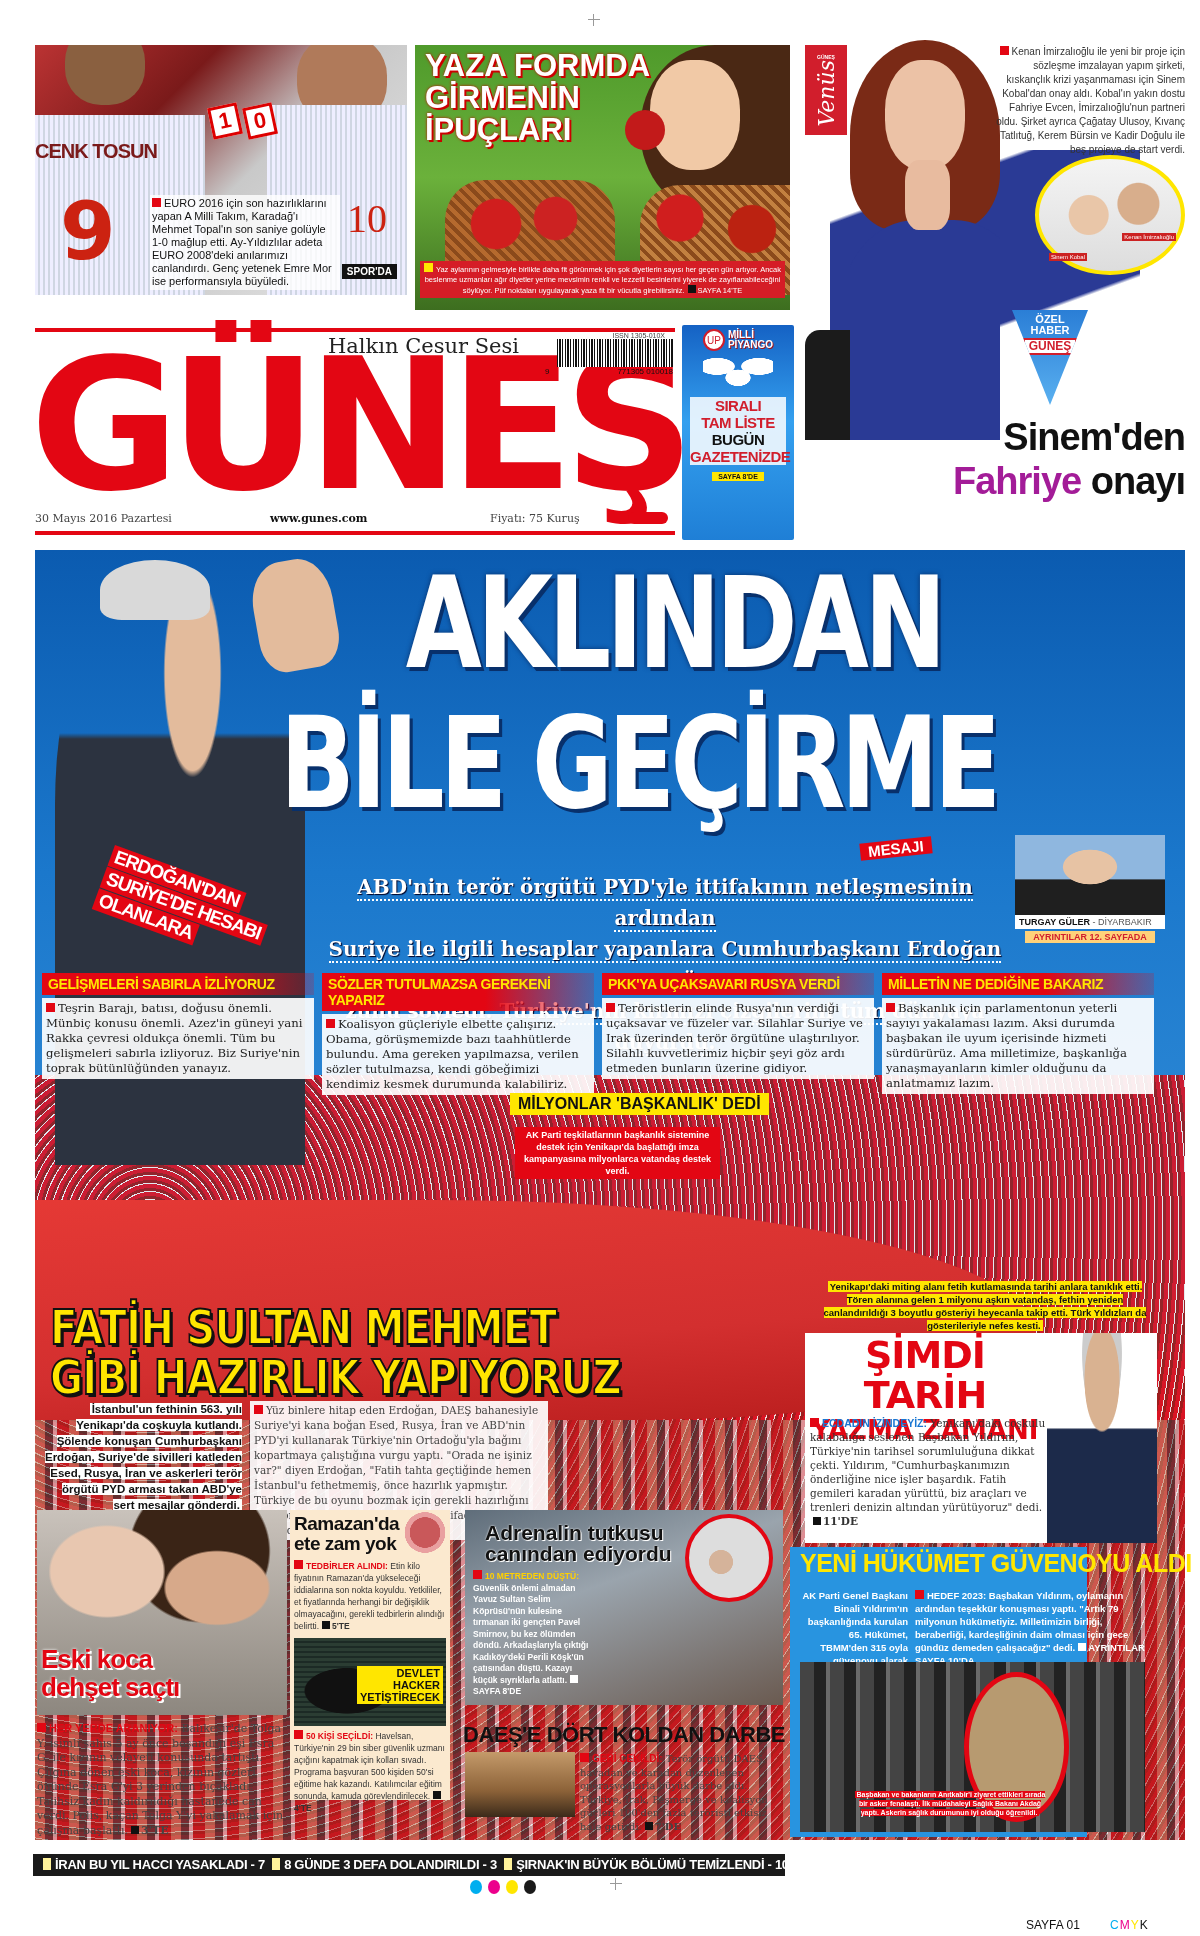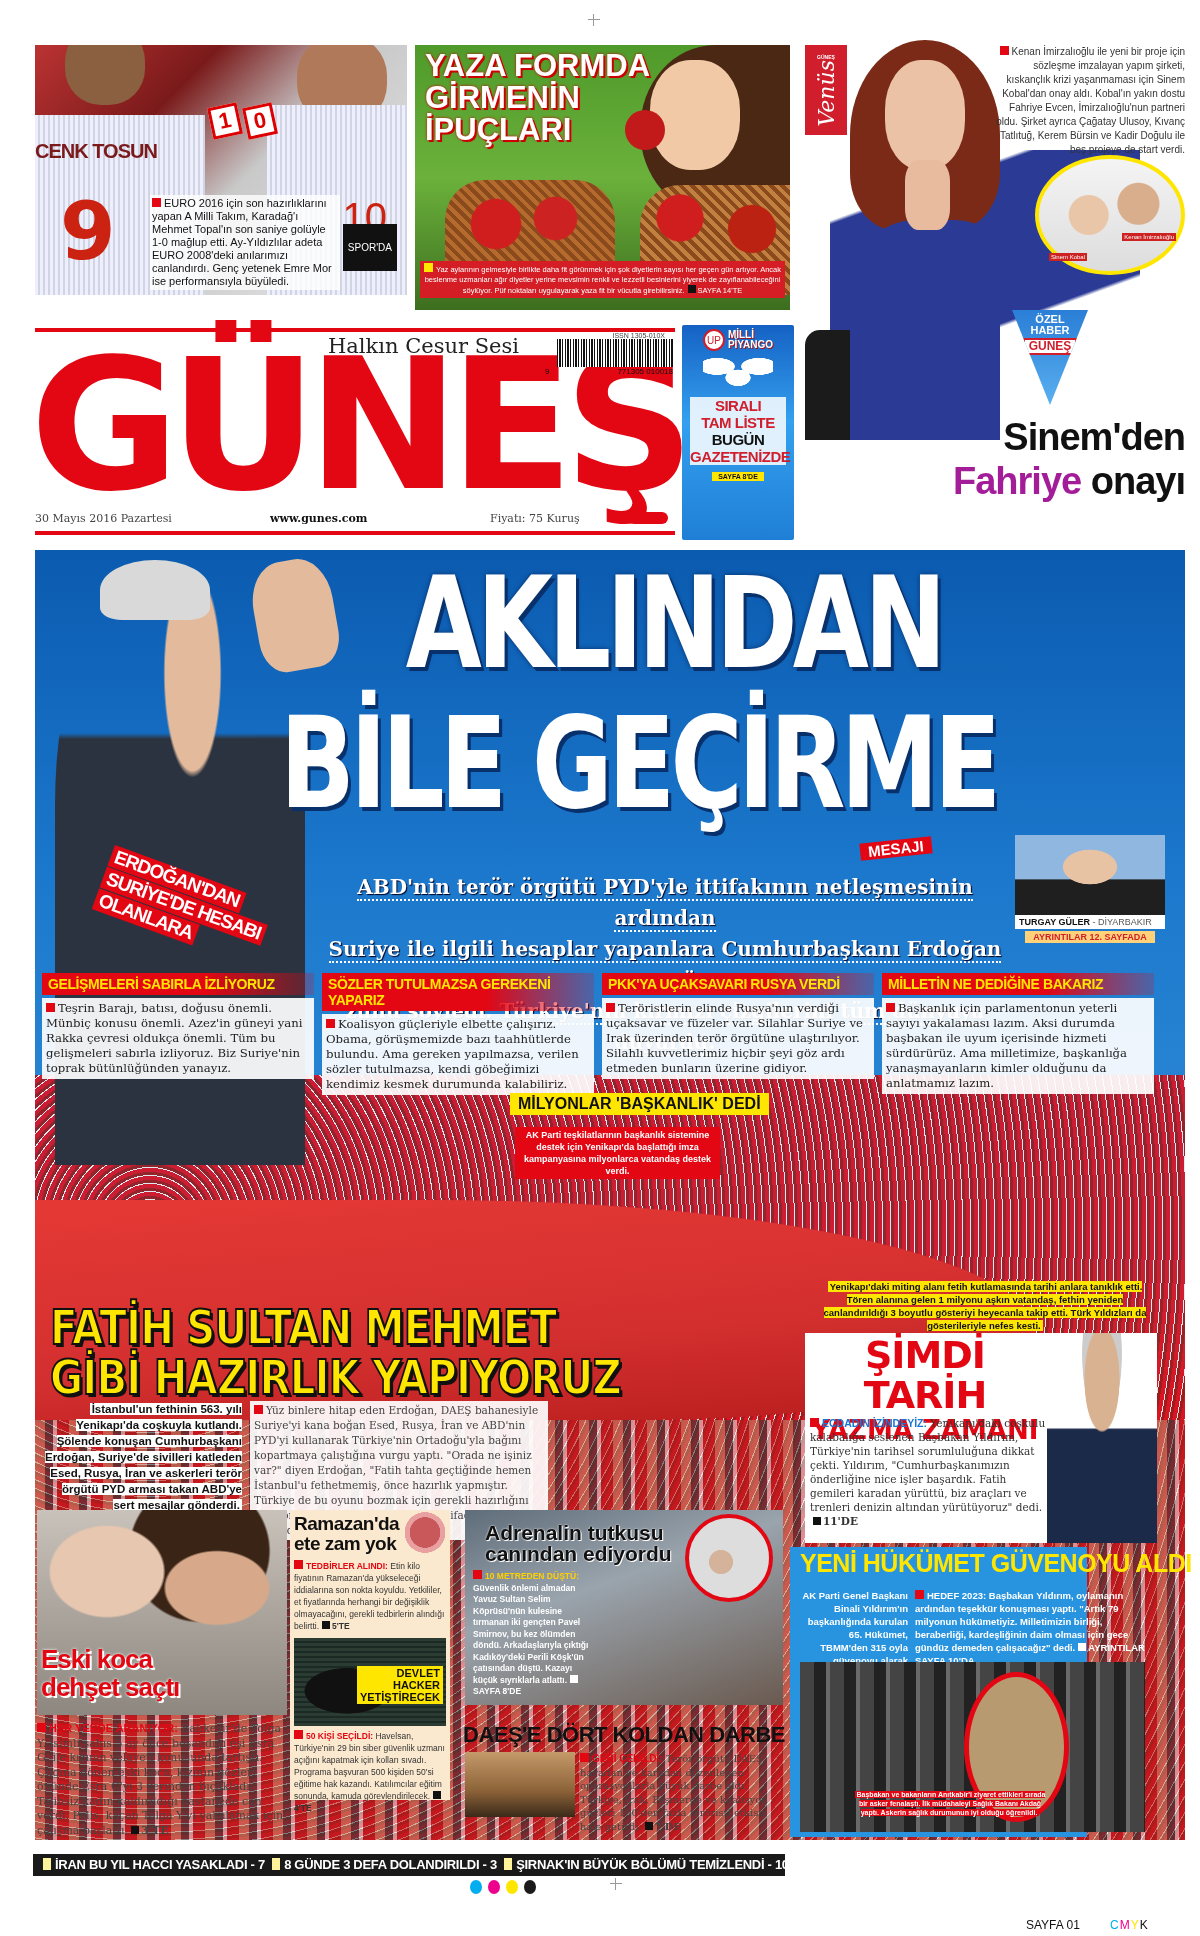--- a/index.html
+++ b/index.html
@@ -12,28 +12,28 @@
 .crosshair:before{content:"";position:absolute;left:5px;top:0;width:1px;height:12px;background:#999}
 .crosshair:after{content:"";position:absolute;top:5px;left:0;width:12px;height:1px;background:#999}
 
 
 #promo-sport{left:35px;top:45px;width:372px;height:250px;background:linear-gradient(135deg,#b33 0%,#7a1a1a 30%,#c9c9c9 55%,#e9e9e9 100%);overflow:hidden}
 #promo-sport .jersey1{position:absolute;left:0;top:70px;width:170px;height:200px;background:repeating-linear-gradient(90deg,#eef 0 3px,#cfd6e2 3px 5px)}
 #promo-sport .jersey2{position:absolute;right:0;top:60px;width:140px;height:200px;background:repeating-linear-gradient(90deg,#eef 0 3px,#cfd6e2 3px 5px)}
 #promo-sport .head{position:absolute;right:20px;top:-10px;width:90px;height:90px;border-radius:45%;background:#b07a5a}
 #promo-sport .head1{position:absolute;left:30px;top:-20px;width:80px;height:80px;border-radius:45%;background:#8a6040}
 #promo-sport .num9{position:absolute;left:25px;top:140px;font-size:80px;font-weight:bold;color:#c21;font-family:"DejaVu Sans",sans-serif}
-#promo-sport .num10{position:absolute;right:20px;top:150px;font-size:40px;color:#c21;font-family:Liberation Sans, sans-serif}
+#promo-sport .num10{position:absolute;right:20px;top:150px;font-size:40px;color:#c21;font-family:Liberation Serif, serif}
 #promo-sport .name{position:absolute;left:0;top:95px;font-size:20px;color:#7a1a1a;font-weight:bold;letter-spacing:-1px}
 #promo-sport .t1{position:absolute;left:95px;top:2px;font-size:30px;font-weight:bold;color:#fff;text-shadow:2px 2px 0 #000;letter-spacing:-1px;line-height:30px;white-space:nowrap}
 #promo-sport .t1 .y{color:#ffe600}
 #promo-sport .score{position:absolute;left:175px;top:60px;display:flex;gap:5px}
 #promo-sport .score span{background:#fff;color:#d00;border:3px solid #d00;font-weight:bold;font-size:22px;width:30px;height:32px;display:flex;align-items:center;justify-content:center;transform:rotate(-12deg)}
 #promo-sport .cap{position:absolute;left:115px;top:150px;width:190px;font-size:11px;line-height:13px;text-align:left;background:rgba(255,255,255,0.8);padding:2px}
-#promo-sport .sporda{position:absolute;right:10px;bottom:24px;background:#111;color:#fff;font-size:10px;font-weight:normal;padding:18px 5px}
+#promo-sport .sporda{position:absolute;right:10px;bottom:16px;background:#111;color:#fff;font-size:10px;font-weight:bold;padding:2px 5px}
 
 #promo-diet{left:415px;top:45px;width:375px;height:265px;background:radial-gradient(circle at 80% 30%,#f1d3b5 0 14%,transparent 15%),linear-gradient(180deg,#4f9a2b 0%,#6bb13b 50%,#3d6e1f 100%);overflow:hidden}
 #promo-diet .basket1{position:absolute;left:30px;top:135px;width:170px;height:110px;border-radius:40px 40px 10px 10px;background:radial-gradient(circle at 30% 40%,#d01e1e 0 18%,transparent 19%),radial-gradient(circle at 65% 35%,#c22 0 16%,transparent 17%),repeating-linear-gradient(45deg,#8b4a1b 0 4px,#b56a2e 4px 8px)}
 #promo-diet .basket2{position:absolute;right:-10px;top:140px;width:160px;height:110px;border-radius:40px 10px 10px 10px;background:radial-gradient(circle at 25% 30%,#d01e1e 0 16%,transparent 17%),radial-gradient(circle at 70% 40%,#b21 0 18%,transparent 19%),repeating-linear-gradient(45deg,#8b4a1b 0 4px,#c28040 4px 8px)}
 #promo-diet .hair{position:absolute;right:0;top:0;width:150px;height:170px;border-radius:50% 0 0 50%;background:#4a2814}
 #promo-diet .face{position:absolute;right:50px;top:15px;width:90px;height:110px;border-radius:45%;background:#f1c9a6}
 #promo-diet .apple{position:absolute;right:125px;top:65px;width:40px;height:40px;border-radius:50%;background:#c21a1a}
 #promo-diet .t{position:absolute;left:10px;top:5px;font-size:31px;line-height:32px;font-weight:bold;color:#fff;text-shadow:0 0 3px #c00,2px 2px 0 #c00;white-space:pre-line}
 #promo-diet .cap{position:absolute;left:5px;bottom:12px;right:5px;background:#d51d26;color:#fff;font-size:7.5px;line-height:10px;text-align:center;padding:2px 3px}
 

